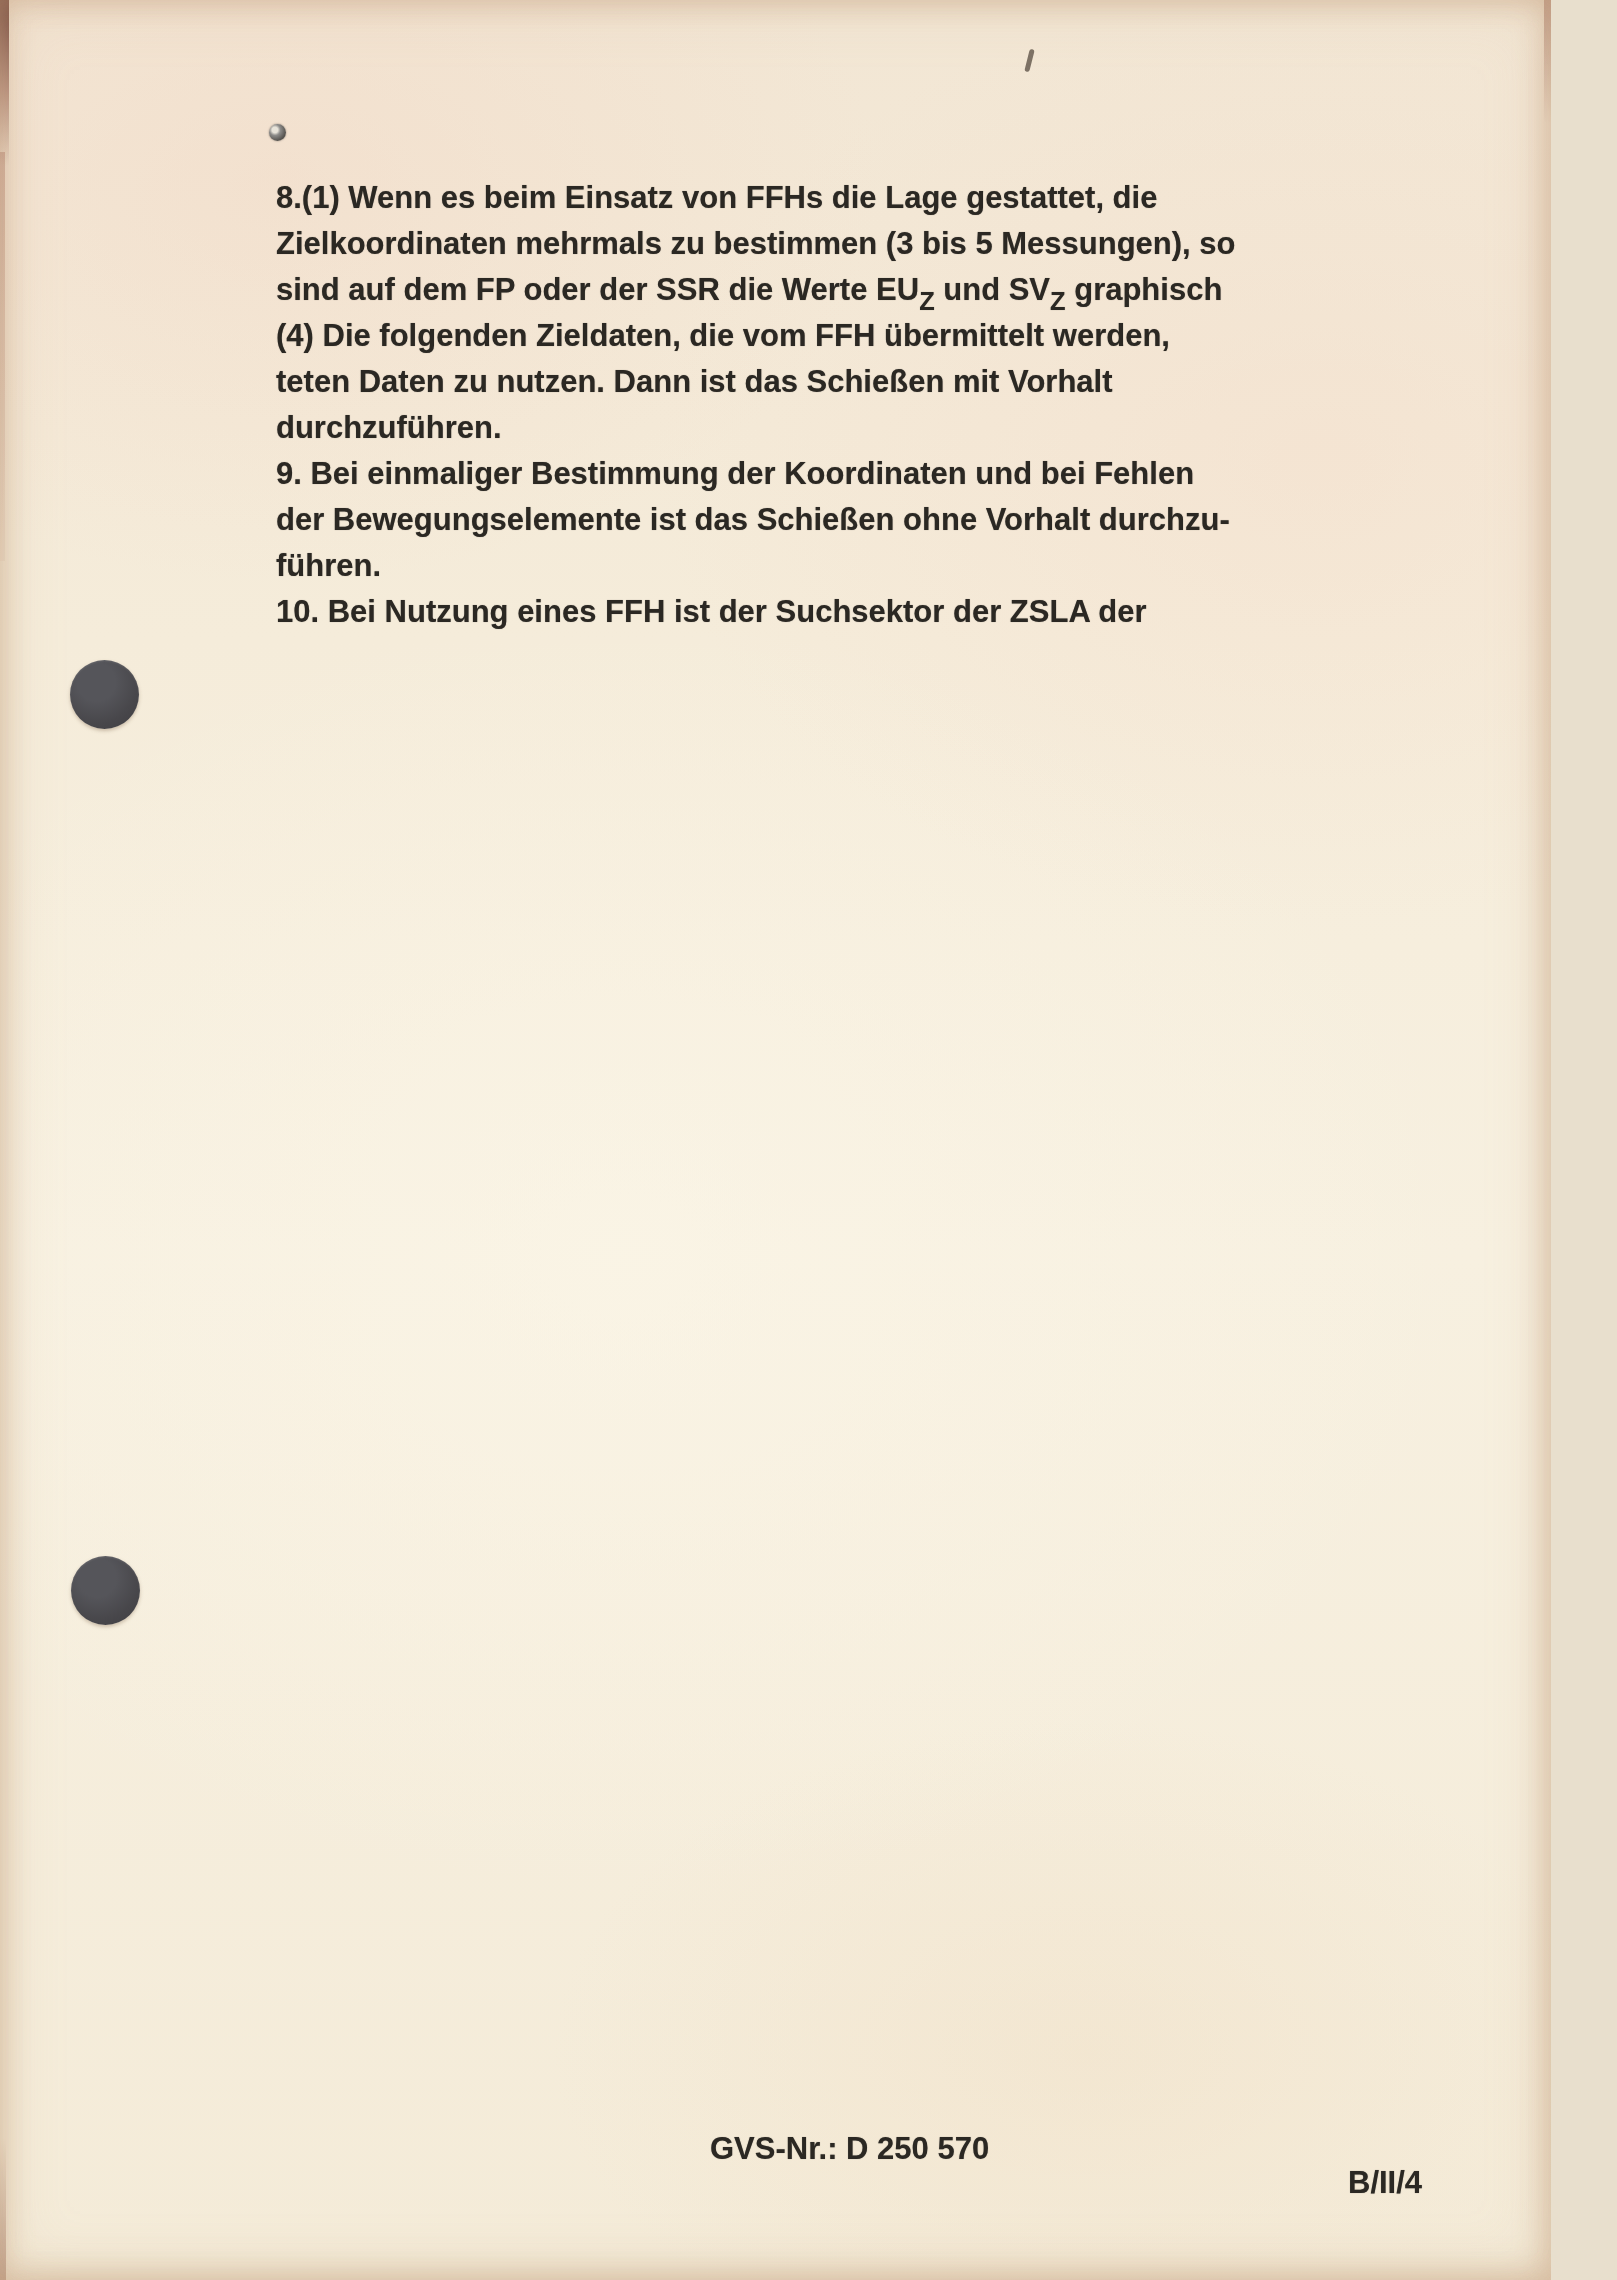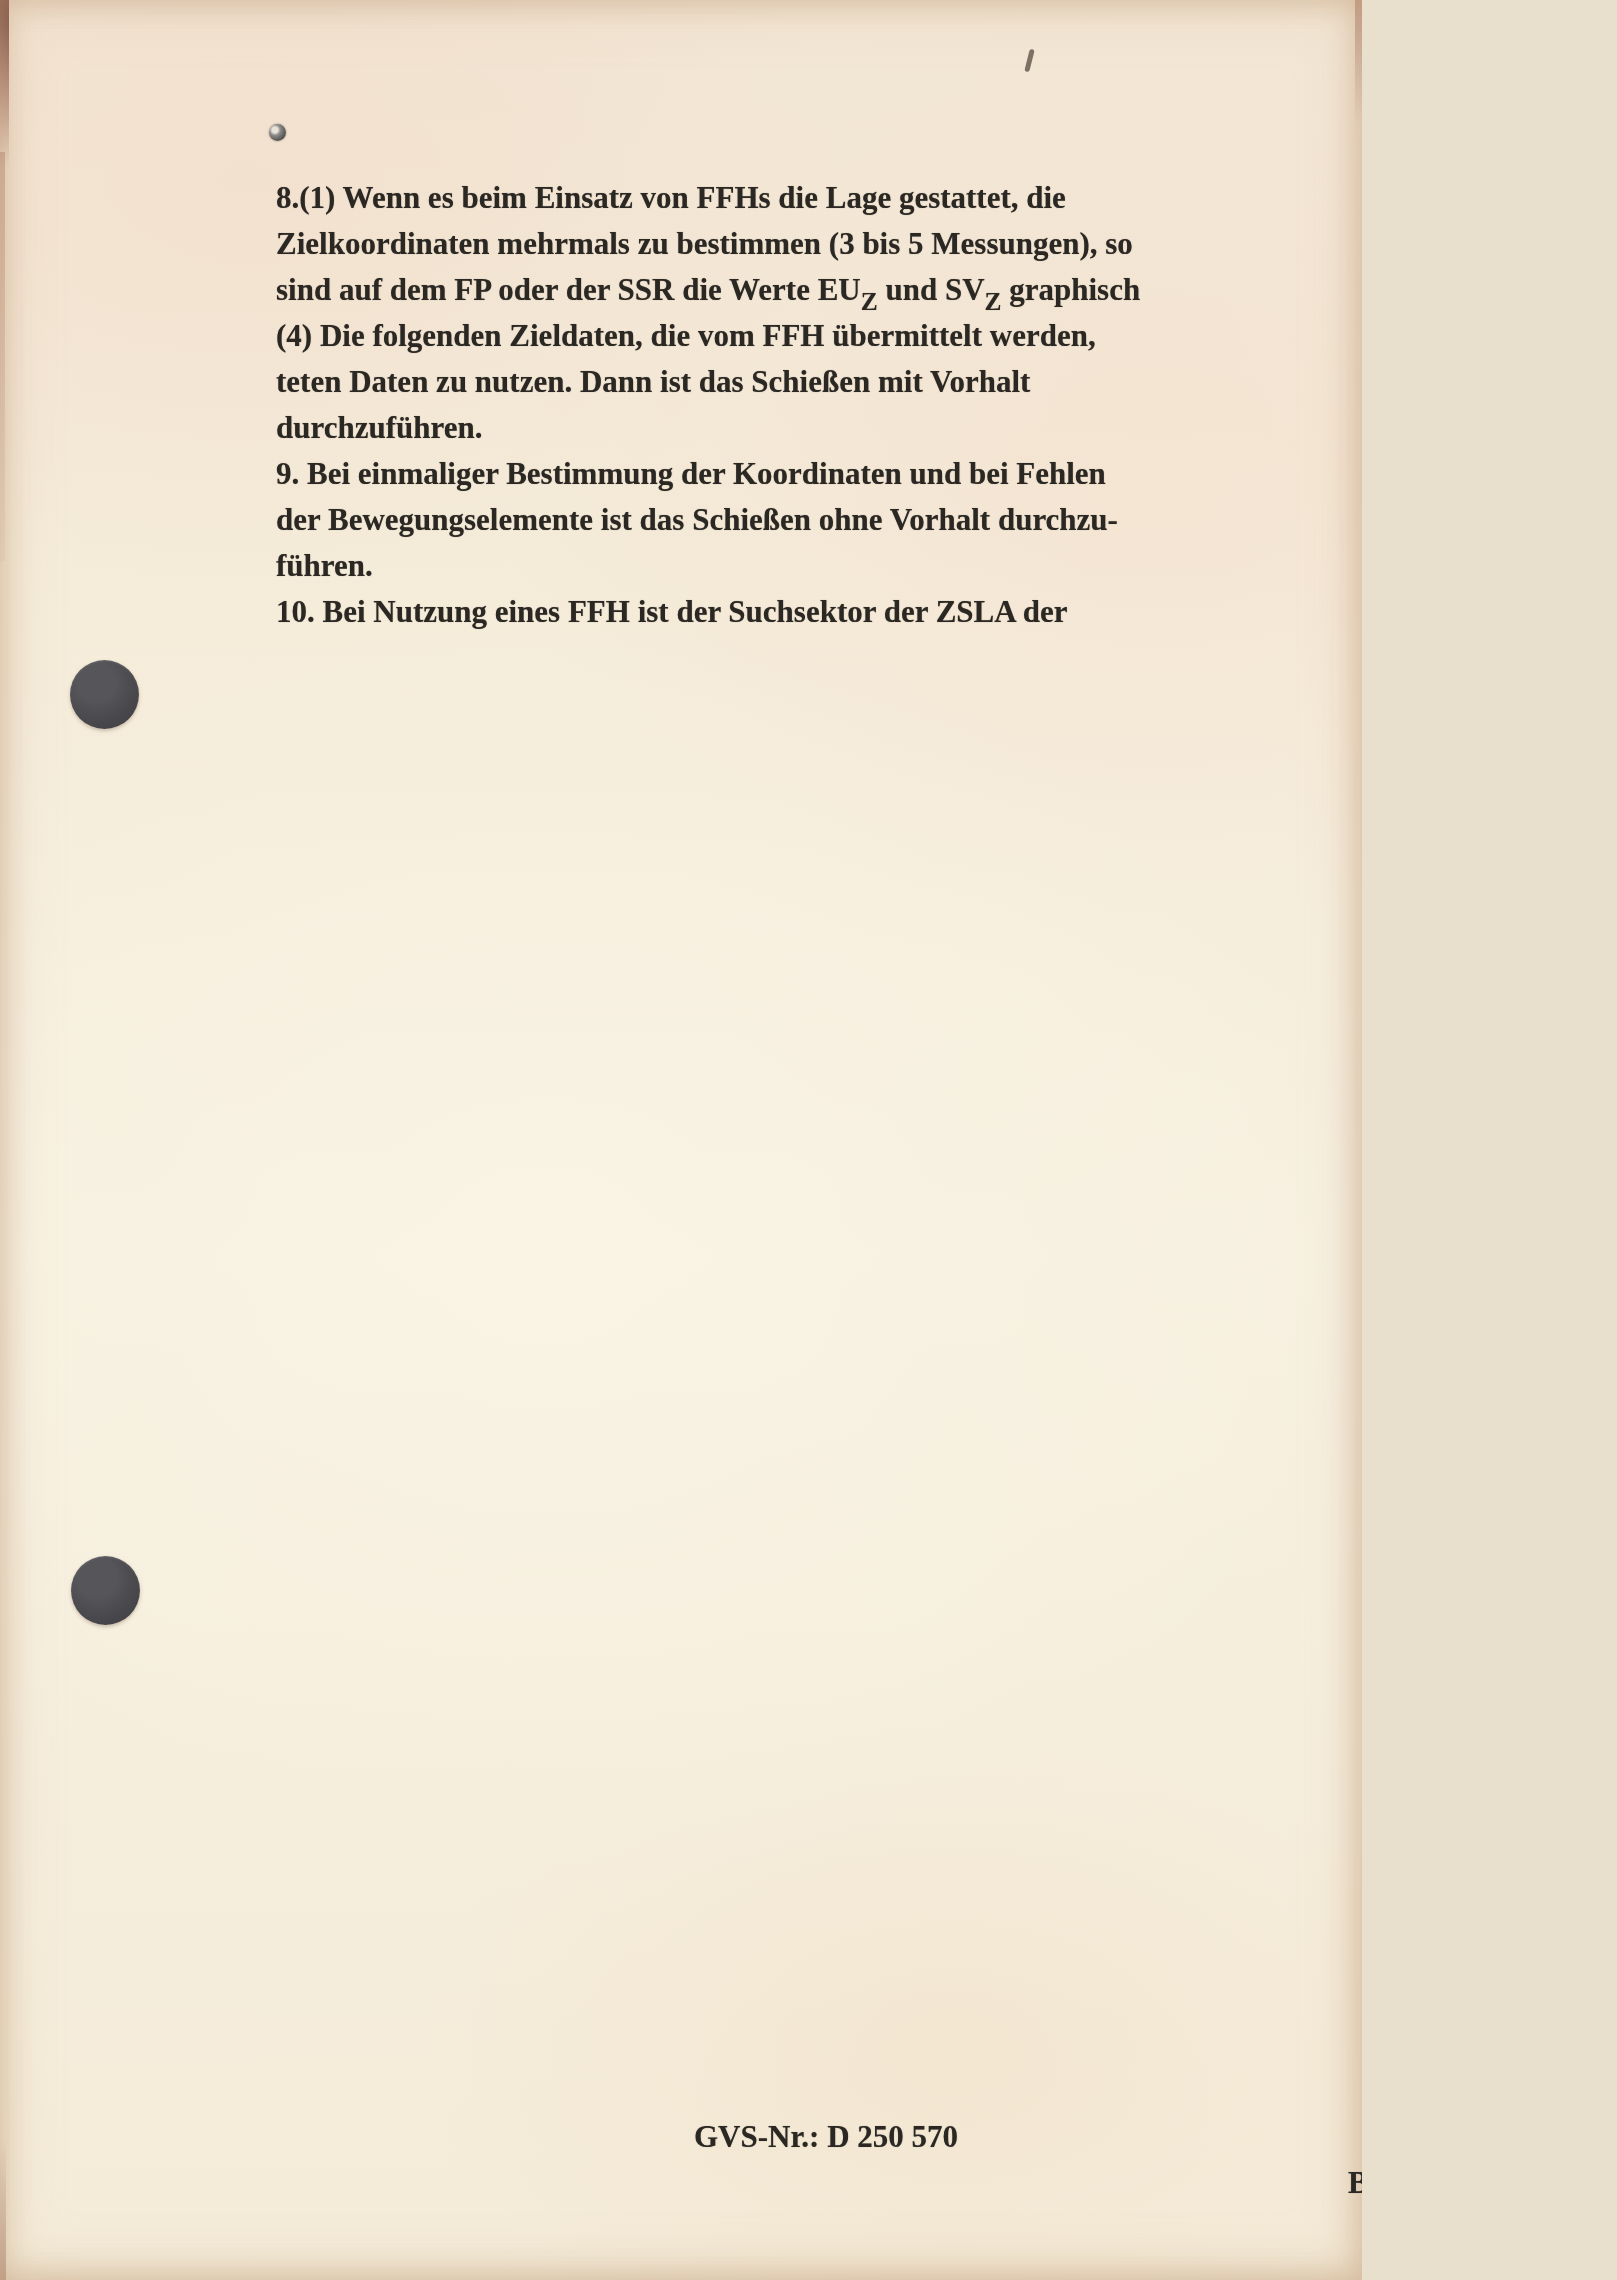--- a/index.html
+++ b/index.html
@@ -2,30 +2,30 @@
 <html style="font-size:15px"><head>
 <meta charset="utf-8">
 <style>
   html, body {
     margin: 0;
     padding: 0;
     background: #e8dfcd;
   }
   .page {
     position: relative;
-    width: 1362px;
+    width: 1551px;
     height: 2281px;
     background:
       radial-gradient(856px 571px at 18% 8%, rgba(242,212,194,0.35), rgba(242,212,194,0) 70%),
       radial-gradient(951px 666px at 85% 20%, rgba(244,214,196,0.30), rgba(244,214,196,0) 70%),
       radial-gradient(1141px 856px at 40% 55%, rgba(252,247,233,0.55), rgba(252,247,233,0) 75%),
       radial-gradient(761px 476px at 70% 90%, rgba(240,222,196,0.40), rgba(240,222,196,0) 70%),
       linear-gradient(180deg, #f2e6d4 0%, #f5ecda 28%, #f7f0e0 55%, #f4ebd8 100%);
     overflow: hidden;
-    font-family: Liberation Serif, serif;
+    font-family: Liberation Sans, sans-serif;
   }
   
   .page::after {
     content: "";
     position: absolute;
     inset: 0;
     pointer-events: none;
     box-shadow:
       inset 0 0 67px rgba(205,172,138,0.22),
       inset -11.4px 0 28.5px rgba(190,152,120,0.22),
@@ -127,21 +127,21 @@
     width: 100%;
     height: 46px;
     line-height: 46px;
     color: #2b2823;
     font-size: 31px;
     font-weight: bold;
     text-shadow: 0 0 1px rgba(43,40,35,0.45);
     z-index: 4;
     white-space: pre;
   }
-  .gvs { position: absolute; left: 694px; }
+  .gvs { position: absolute; left: 710px; margin-top: 12px; }
   .pageref { position: absolute; left: 1348px; }
 </style>
 </head>
 <body>
 
 <div class="page">
 
   <div class="edge-left-top"></div>
   <div class="edge-left-mid"></div>
   <div class="edge-left-bottom"></div>

